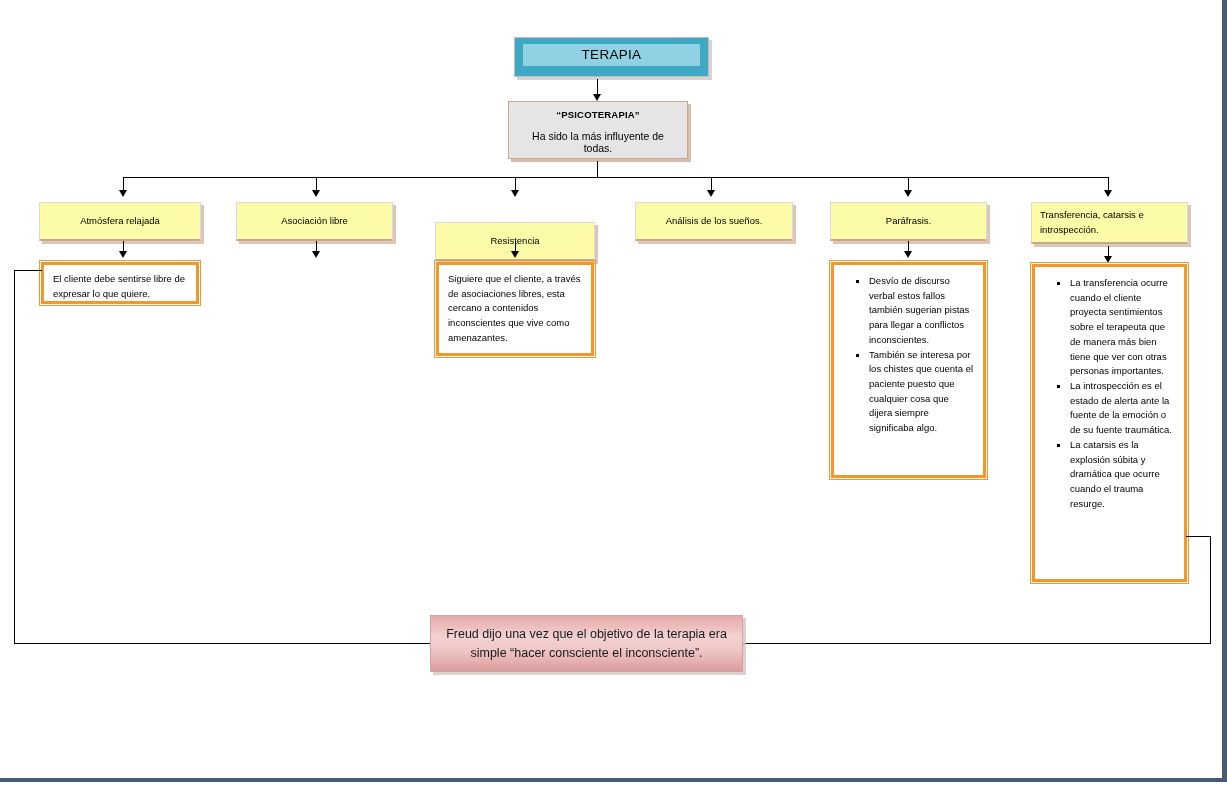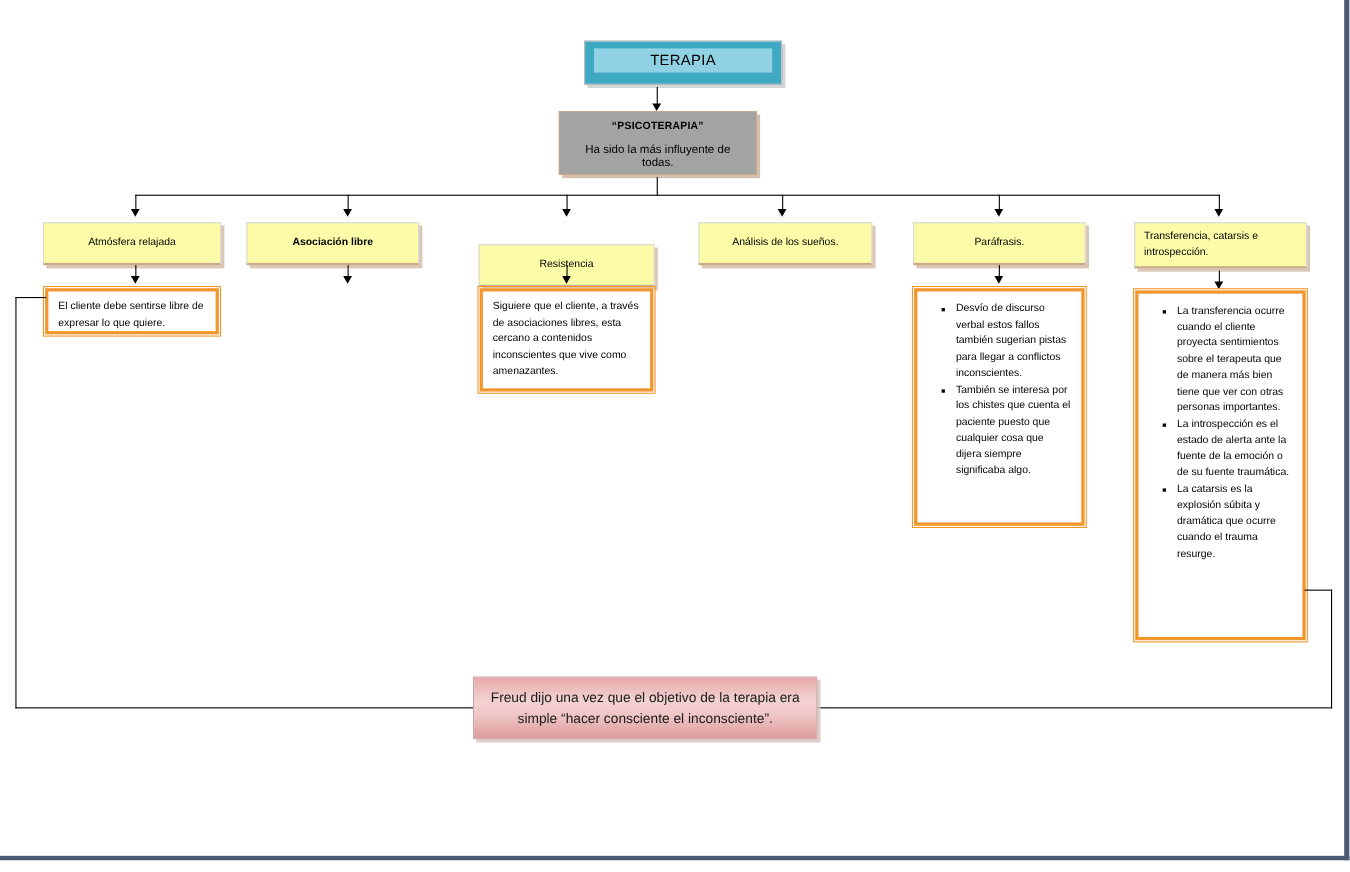--- a/index.html
+++ b/index.html
@@ -40,21 +40,21 @@
     background: #90d2e4;
     text-align: center;
     font-size: 13.5px;
     color: #000;
     padding: 3px 0 4px 0;
     letter-spacing: .3px;
   }
 
   
   .psico {
-    background: #a3a3a3;
+    background: #e5e5e5;
     border: 1px solid #c8a98b;
     box-shadow: 3px 3px 0 0 rgba(205,180,160,0.85);
     padding: 7px 10px 9px 10px;
     text-align: center;
     color: #000;
   }
   .psico .t1 { font-size: 9.5px; font-weight: 600; letter-spacing:.2px; }
   .psico .t2 { font-size: 10.5px; margin-top: 10px; }
 
   
@@ -127,21 +127,21 @@
   }
 </style>
 </head>
 <body>
 
 <div id="page">
 
   <div class="page-edge-right"></div>
   <div class="page-edge-bottom"></div>
 
-  <div class="node terapia" style="left:514px; top:37px; width:180px; height:40px;margin-left:17px;">
+  <div class="node terapia" style="left:514px; top:37px; width:195px; height:40px;">
     <div class="inner">TERAPIA</div>
   </div>
 
   <div class="vline" style="left:597px; top:79px; height:18px;"></div>
   <div class="arrow" style="left:593px; top:94px;"></div>
 
   <div class="node psico" style="left:508px; top:101px; width:180px; height:58px;">
     <div class="t1">“PSICOTERAPIA”</div>
     <div class="t2">Ha sido la más influyente de todas.</div>
   </div>
@@ -165,21 +165,21 @@
   <div class="vline" style="left:908px; top:177px; height:16px;"></div>
   <div class="arrow" style="left:904px; top:190px;"></div>
 
   <div class="vline" style="left:1108px; top:177px; height:16px;"></div>
   <div class="arrow" style="left:1104px; top:190px;"></div>
 
   <div class="node ycat" style="left:39px; top:202px; width:162px; height:37px;">
     <span>Atmósfera relajada</span>
   </div>
 
-  <div class="node ycat" style="left:224px; top:202px; width:157px; height:37px;font-weight:bold;">
+  <div class="node ycat" style="left:236px; top:202px; width:157px; height:37px;">
     <span>Asociación libre</span>
   </div>
 
   <div class="node ycat" style="left:435px; top:202px; width:160px; height:37px;margin-top:20px;">
     <span>Resistencia</span>
   </div>
 
   <div class="node ycat" style="left:830px; top:202px; width:157px; height:37px;">
     <span>Paráfrasis.</span>
   </div>

